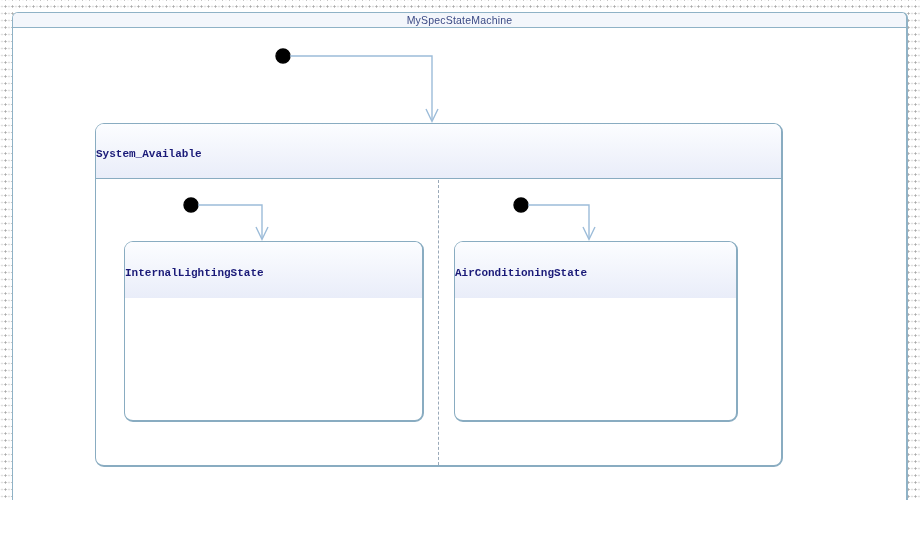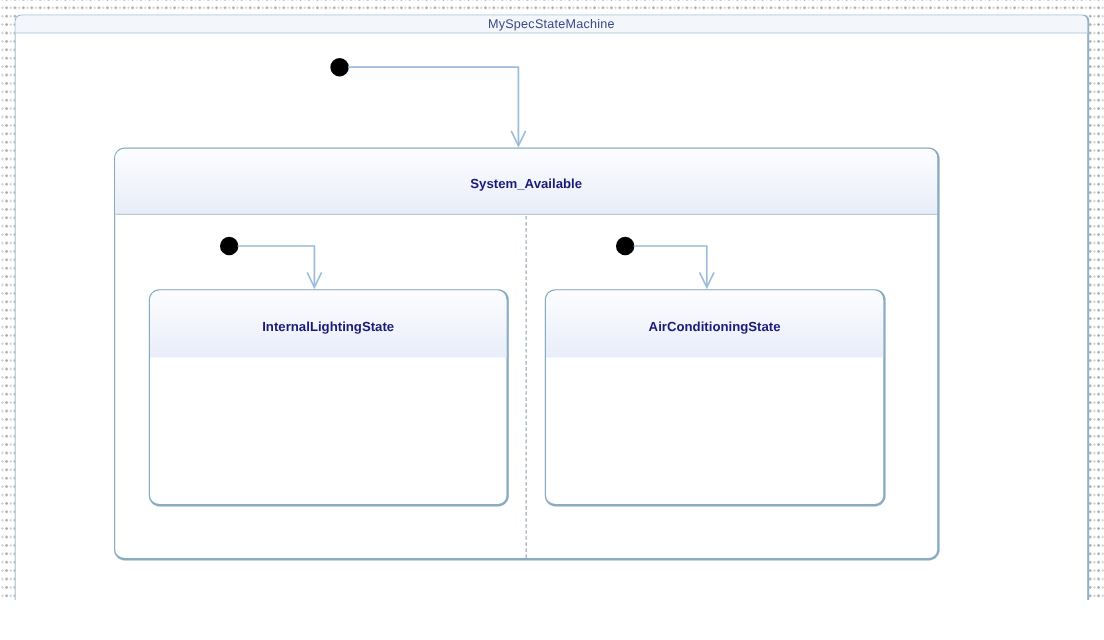--- a/index.html
+++ b/index.html
@@ -45,24 +45,25 @@
     position:absolute;
     box-sizing:border-box;
     background:#ffffff;
     border:1px solid #89acc1;
     border-right-width:2px;
     border-bottom-width:2px;
     border-radius:9px;
   }
   .state-header{
     box-sizing:border-box;
-    display:flex;align-items:center;justify-content:center;
+    display:flex;align-items:center;justify-content:flex-start;
     background:linear-gradient(#fcfdff,#e9edf9);
     border-radius:8px 8px 0 0;
     padding-top:5px;
+    font-family:Liberation Mono, monospace;
   }
   .state-name{
     font-size:11px;font-weight:bold;color:#1a1a78;
   }
 
   
   .state.composite{left:95px;top:123px;width:688px;height:344px;}
   .state.composite .state-header{height:55px;border-bottom:1px solid #89acc1;}
 
   

